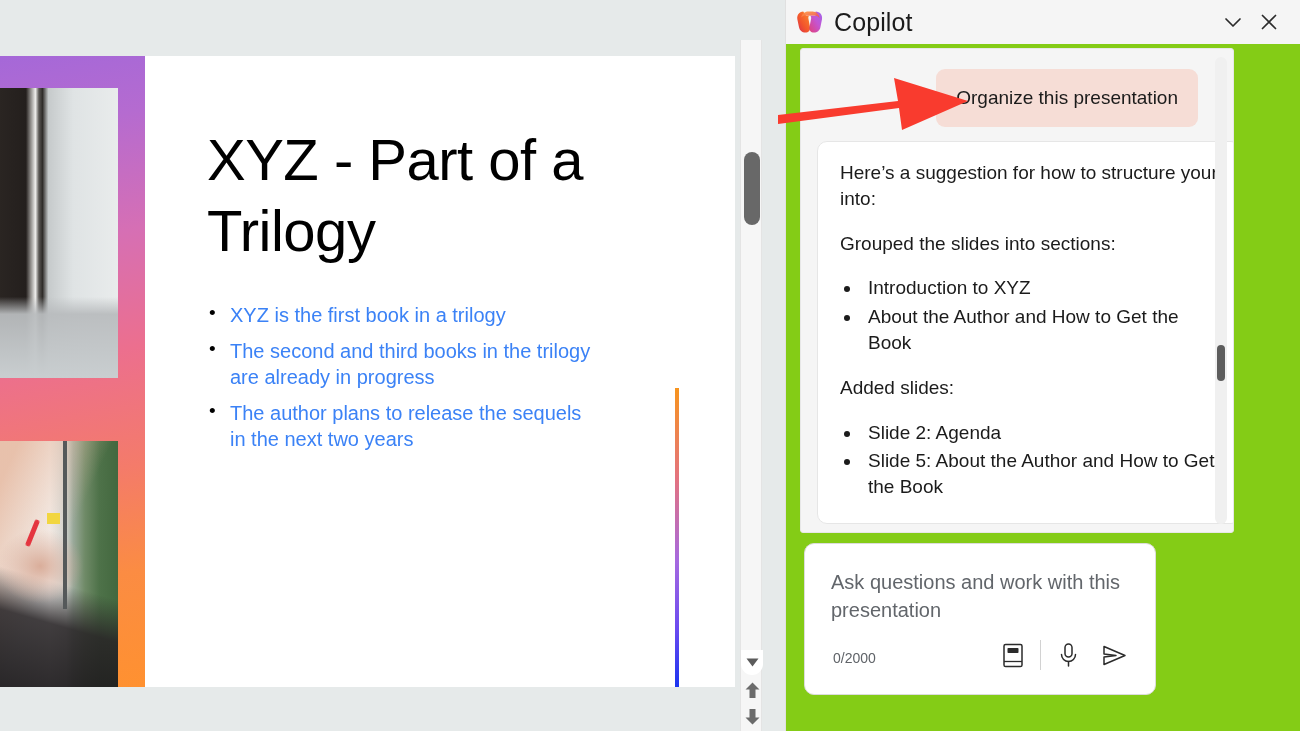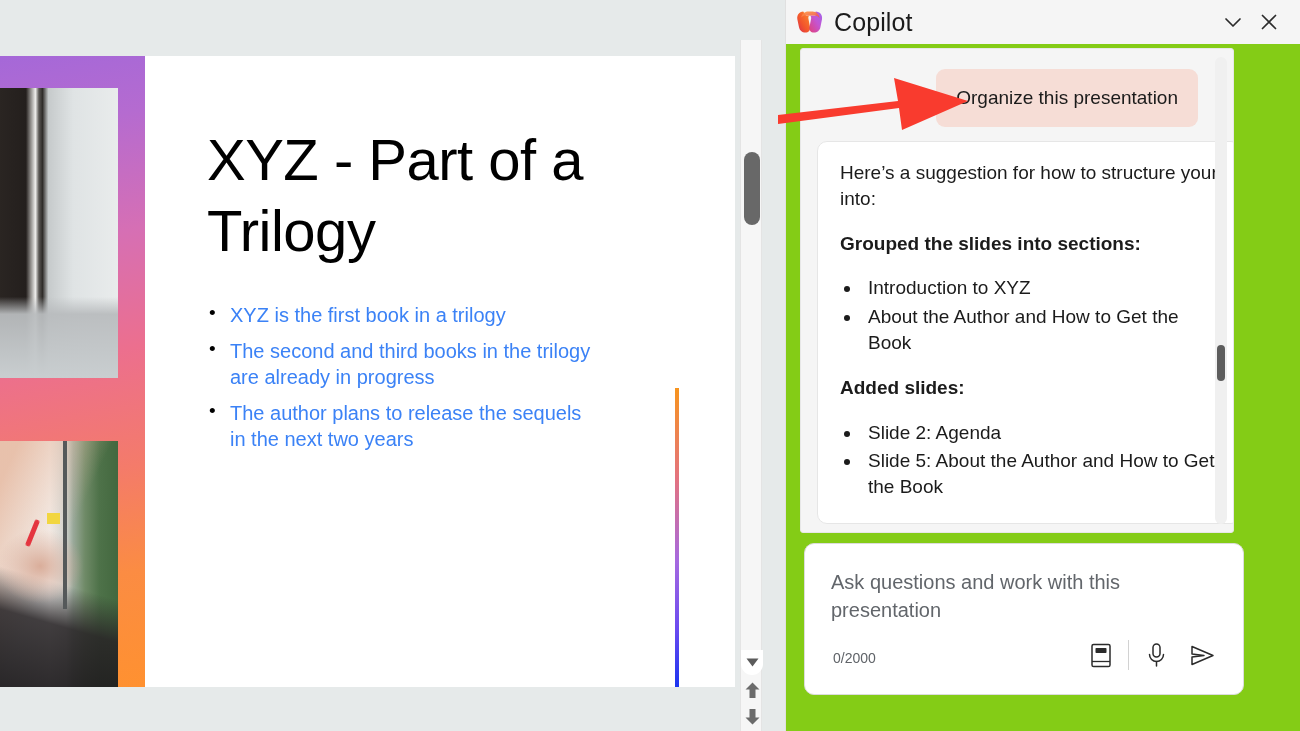--- a/index.html
+++ b/index.html
@@ -279,21 +279,21 @@
     border-radius: 10px;
     padding: 18px 22px 20px 22px;
     color: #1b1b1b;
   }
   #assistant-card p {
     font-size: 19px;
     line-height: 1.36;
     margin-bottom: 19px;
   }
   #assistant-card p.strong {
-    font-weight: 700;
+    font-weight: 400;
   }
   #assistant-card ul {
     margin: 0 0 19px 22px;
     padding: 0;
   }
   #assistant-card li {
     font-size: 19px;
     line-height: 1.38;
     margin-bottom: 2px;
     padding-left: 6px;
@@ -319,21 +319,21 @@
     height: 36px;
     border-radius: 4px;
     background: #5d5d5d;
   }
 
   
   #composer {
     position: absolute;
     left: 18px;
     top: 543px;
-    width: 440px;
+    width: 352px;
     height: 152px;
     background: #ffffff;
     border: 1px solid #dcdcdc;
     border-radius: 10px;
     padding-left: 48px;
   }
   #composer-placeholder {
     position: absolute;
     left: 26px;
     top: 24px;

